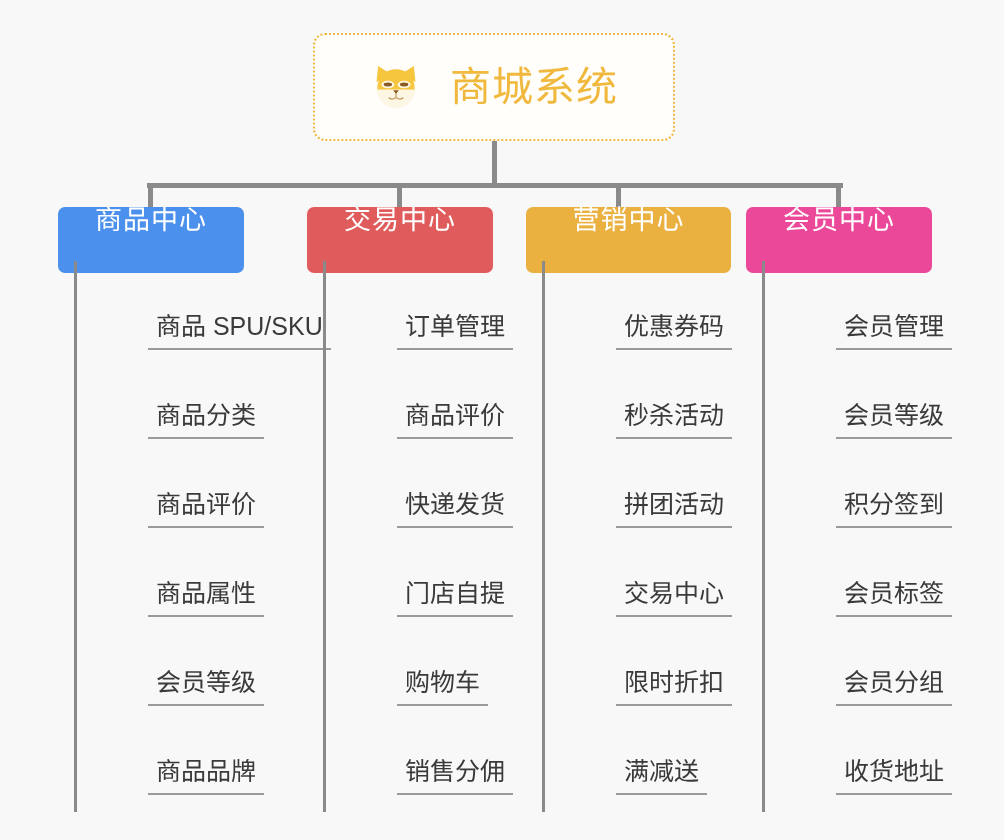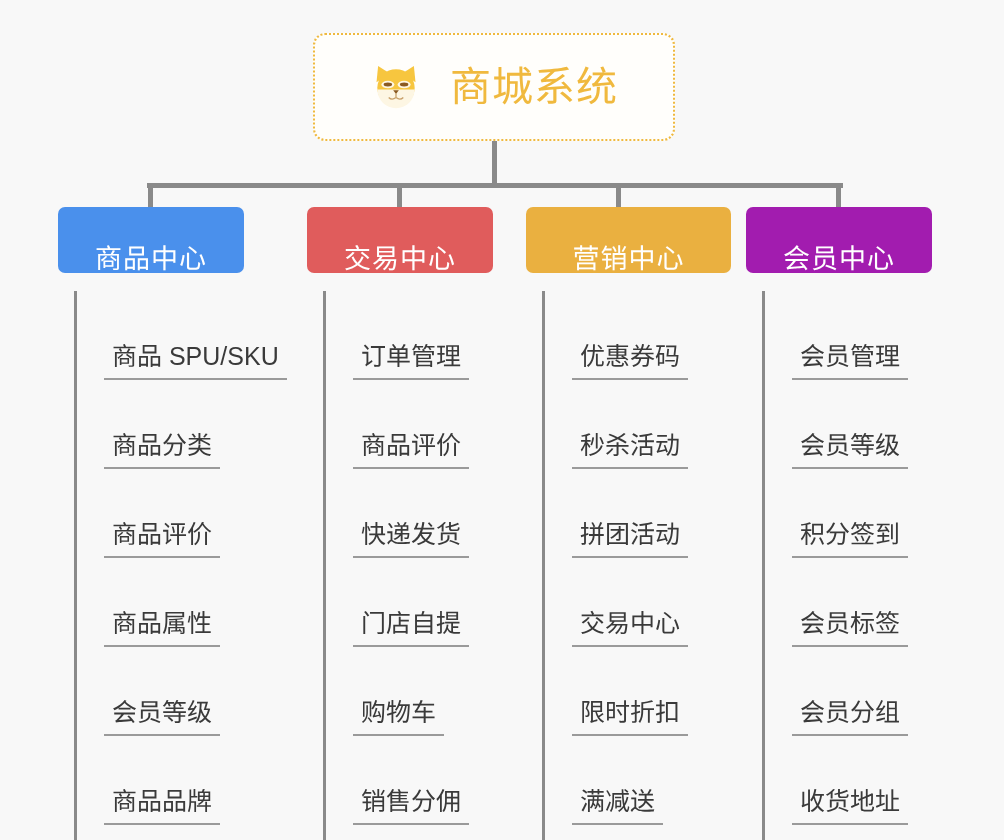--- a/index.html
+++ b/index.html
@@ -74,35 +74,36 @@
     height: 24px;
   }
 
   
   .branch {
     position: absolute;
     top: 207px;
     height: 66px;
     border-radius: 7px;
     display: flex;
-    align-items: flex-end;
+    align-items: flex-start;
     justify-content: center;
   }
   .branch-label {
     font-size: 27px;
     line-height: 1;
     color: #ffffff;
     white-space: nowrap;
     letter-spacing: 1px;
   }
 
   
   .leaf-column {
     position: absolute;
-    top: 291px;
+    top: 261px;
+    padding-left: 44px;
   }
   
   .leaf-spine {
     position: absolute;
     left: 0;
     top: 0;
     width: 3px;
     background: #8a8a8a;
   }
   .leaf {
@@ -224,21 +225,21 @@
           <span class="leaf-text">交易中心</span>
         </div>
         <div class="leaf">
           <span class="leaf-text">限时折扣</span>
         </div>
         <div class="leaf">
           <span class="leaf-text">满减送</span>
         </div>
       </div>
       <div class="conn conn-v-branch" style="left: 836px; background: rgb(138, 138, 138);"></div>
-      <div class="branch" style="left: 746px; width: 186px; background: #a21caf;">
+      <div class="branch" style="left: 746px; width: 186px; background: #ec4899;">
         <div class="branch-label">会员中心</div>
       </div>
       <div class="leaf-column" style="left: 762px;">
         <div class="leaf-spine" style="height: 551px; background: rgb(138, 138, 138);"></div>
         <div class="leaf">
           <span class="leaf-text">会员管理</span>
         </div>
         <div class="leaf">
           <span class="leaf-text">会员等级</span>
         </div>

